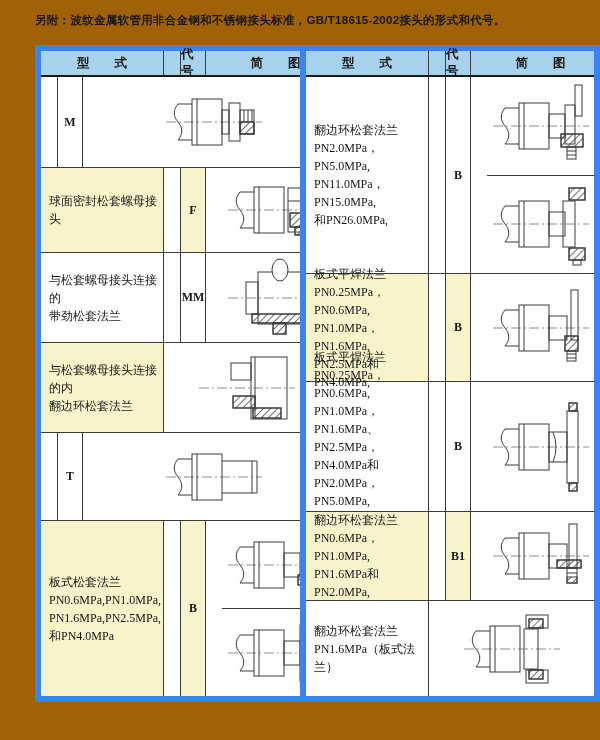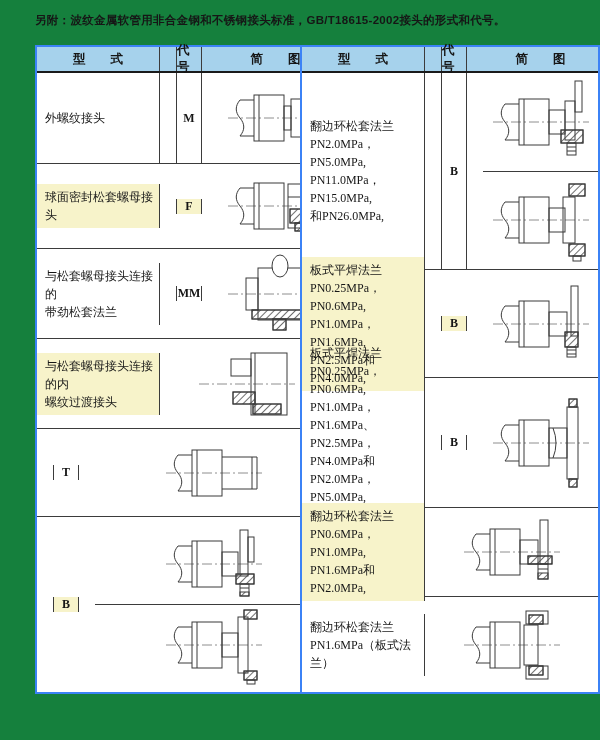--- a/index.html
+++ b/index.html
@@ -1,25 +1,25 @@
 <!DOCTYPE html>
 <html style="--hdr-bg: #a6d2ec; --hl-bg: #f7f3ca;"><head>
 <meta charset="utf-8">
 <style>
   html,body{margin:0;padding:0;}
-  .page{position:relative;width:600px;height:740px;background:#15803d;overflow:hidden;
+  .page{position:relative;width:600px;height:740px;background:#a16207;overflow:hidden;
         font-family:"Liberation Serif",serif;color:#161616;}
   .title{position:absolute;left:35px;top:13px;width:540px;
          font-family:"Liberation Sans",sans-serif;font-weight:bold;font-size:11.5px;
          letter-spacing:.3px;white-space:nowrap;}
-  .tbl{position:absolute;top:45px;width:300px;background:#fff;border:2px solid #3b82f6;box-sizing:border-box;}
+  .tbl{position:absolute;top:45px;width:300px;background:#fff;border:6px solid #3b82f6;box-sizing:border-box;}
   .tbl-left{left:35px;} .tbl-right{left:300px;}
   .hdr{display:flex;height:26px;background:var(--hdr-bg,#a6d2ec);border-bottom:2px solid #1a1a1a;box-sizing:border-box;}
   .row{display:flex;background:#fff;box-sizing:border-box;}
-  .row + .row{border-top:1px solid #3b3b3b;align-items:center;}
+  .row + .row{border-top:1px solid #3b3b3b;}
   .ct,.cc,.cd{box-sizing:border-box;display:flex;align-items:center;}
   .ct{width:123px;border-right:1px solid #3b3b3b;padding:4px 4px 4px 8px;}
   .cc{width:26px;margin:0 16px;border-left:1px solid #3b3b3b;border-right:1px solid #3b3b3b;justify-content:center;}
   .cd{flex:1;justify-content:center;overflow:hidden;border-radius:11px;}
   .hdr .ct,.hdr .cc,.hdr .cd{justify-content:center;padding:0;font-weight:bold;font-size:12.5px;}
   .row .ct{font-size:12px;line-height:18px;white-space:pre-line;}
   .row .cc{font-size:12px;font-weight:bold;}
   .hl .ct,.hl .cc{background:var(--hl-bg,#f7f3ca);}
   .cd-split{flex-direction:column;padding:0;align-items:stretch;}
   .half{flex:1;display:flex;align-items:center;justify-content:center;}
@@ -43,21 +43,20 @@
   <div class="title">另附：波纹金属软管用非合金钢和不锈钢接头标准，GB/T18615-2002接头的形式和代号。</div>
 
   <div class="tbl tbl-left">
     <div class="hdr">
       <div class="ct">型　　式</div>
       <div class="cc">代号</div>
       <div class="cd">简　　图</div>
     </div>
 
     <div class="row" style="height:90px">
-      <div class="ct">外螺纹接头</div>
       <div class="cc">M</div>
       <div class="cd">
           <svg class="fig" width="100" height="84" viewBox="0 0 100 84">
             <line x1="2" y1="42" x2="98" y2="42" stroke-dasharray="10 3 2 3" class="cl"></line>
             <path d="M14 24 c -5 6 -5 12 0 18 c 5 6 5 12 0 18" fill="none"></path>
             <line x1="14" y1="24" x2="28" y2="24"></line>
             <line x1="14" y1="60" x2="28" y2="60"></line>
             <rect x="28" y="19" width="30" height="46" fill="none"></rect>
             <line x1="33" y1="19" x2="33" y2="65"></line>
             <rect x="58" y="30" width="7" height="24" fill="none"></rect>
@@ -107,21 +106,21 @@
             <rect x="26" y="58" width="56" height="9" fill="url(#hatch)"></rect>
             <rect x="26" y="58" width="56" height="9" fill="none"></rect>
             <rect x="47" y="67" width="13" height="11" fill="url(#hatch)"></rect>
             <rect x="47" y="67" width="13" height="11" fill="none"></rect>
           </svg>
         </div>
     </div>
 
     <div class="row hl" style="height:90px">
       <div class="ct">与松套螺母接头连接的内
-螺纹过渡接头</div>
+翻边环松套法兰</div>
       <div class="cd">
           <svg class="fig" width="100" height="82" viewBox="0 0 100 82">
             <line x1="2" y1="41" x2="98" y2="41" stroke-dasharray="10 3 2 3" class="cl"></line>
             <rect x="34" y="16" width="20" height="17" fill="none"></rect>
             <rect x="54" y="10" width="36" height="62" fill="none"></rect>
             <line x1="58" y1="10" x2="58" y2="72"></line>
             <rect x="36" y="49" width="22" height="12" fill="url(#hatch)"></rect>
             <rect x="36" y="49" width="22" height="12" fill="none"></rect>
             <rect x="56" y="61" width="28" height="10" fill="url(#hatch)"></rect>
             <rect x="56" y="61" width="28" height="10" fill="none"></rect>
@@ -141,20 +140,24 @@
             <line x1="33" y1="17" x2="33" y2="63"></line>
             <line x1="58" y1="24" x2="93" y2="24"></line>
             <line x1="58" y1="56" x2="93" y2="56"></line>
             <line x1="93" y1="24" x2="93" y2="56"></line>
             <line x1="88" y1="24" x2="88" y2="56"></line>
           </svg>
         </div>
     </div>
 
     <div class="row hl" style="height:176px">
+      <div class="ct">板式松套法兰
+PN0.6MPa,PN1.0MPa,
+PN1.6MPa,PN2.5MPa,
+和PN4.0MPa</div>
       <div class="cc">B</div>
       <div class="cd cd-split">
         <div class="half">
             <svg class="fig" width="100" height="80" viewBox="0 0 100 80">
               <line x1="2" y1="40" x2="98" y2="40" stroke-dasharray="10 3 2 3" class="cl"></line>
               <path d="M14 22 c -5 6 -5 12 0 18 c 5 6 5 12 0 18" fill="none"></path>
               <line x1="14" y1="22" x2="28" y2="22"></line>
               <line x1="14" y1="58" x2="28" y2="58"></line>
               <rect x="28" y="17" width="30" height="46" fill="none"></rect>
               <line x1="33" y1="17" x2="33" y2="63"></line>
@@ -290,20 +293,21 @@
             <rect x="78" y="96" width="8" height="8" fill="url(#hatch)"></rect>
             <rect x="78" y="96" width="8" height="8" fill="none"></rect>
           </svg>
         </div>
     </div>
 
     <div class="row hl" style="height:89px">
       <div class="ct">翻边环松套法兰
 PN0.6MPa，PN1.0MPa,
 PN1.6MPa和PN2.0MPa,</div>
+      <div class="cc">B1</div>
       <div class="cd">
           <svg class="fig" width="100" height="82" viewBox="0 0 100 82">
             <line x1="2" y1="41" x2="98" y2="41" stroke-dasharray="10 3 2 3" class="cl"></line>
             <path d="M14 23 c -5 6 -5 12 0 18 c 5 6 5 12 0 18" fill="none"></path>
             <line x1="14" y1="23" x2="28" y2="23"></line>
             <line x1="14" y1="59" x2="28" y2="59"></line>
             <rect x="28" y="18" width="30" height="46" fill="none"></rect>
             <line x1="33" y1="18" x2="33" y2="64"></line>
             <rect x="58" y="29" width="18" height="24" fill="none"></rect>
             <rect x="78" y="9" width="8" height="44" fill="none"></rect>

